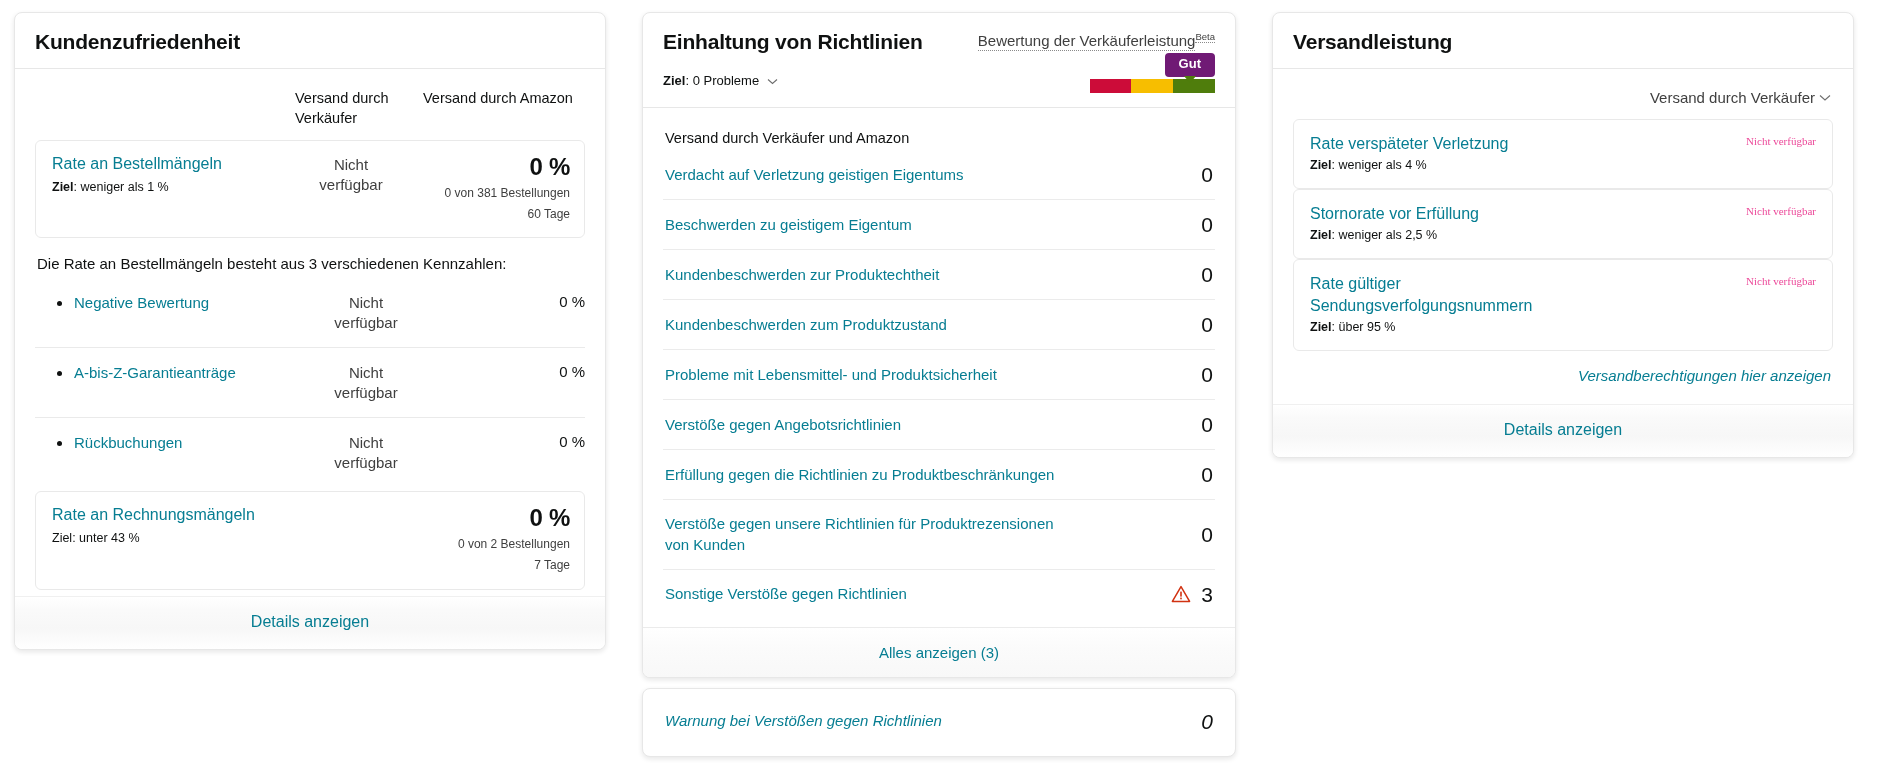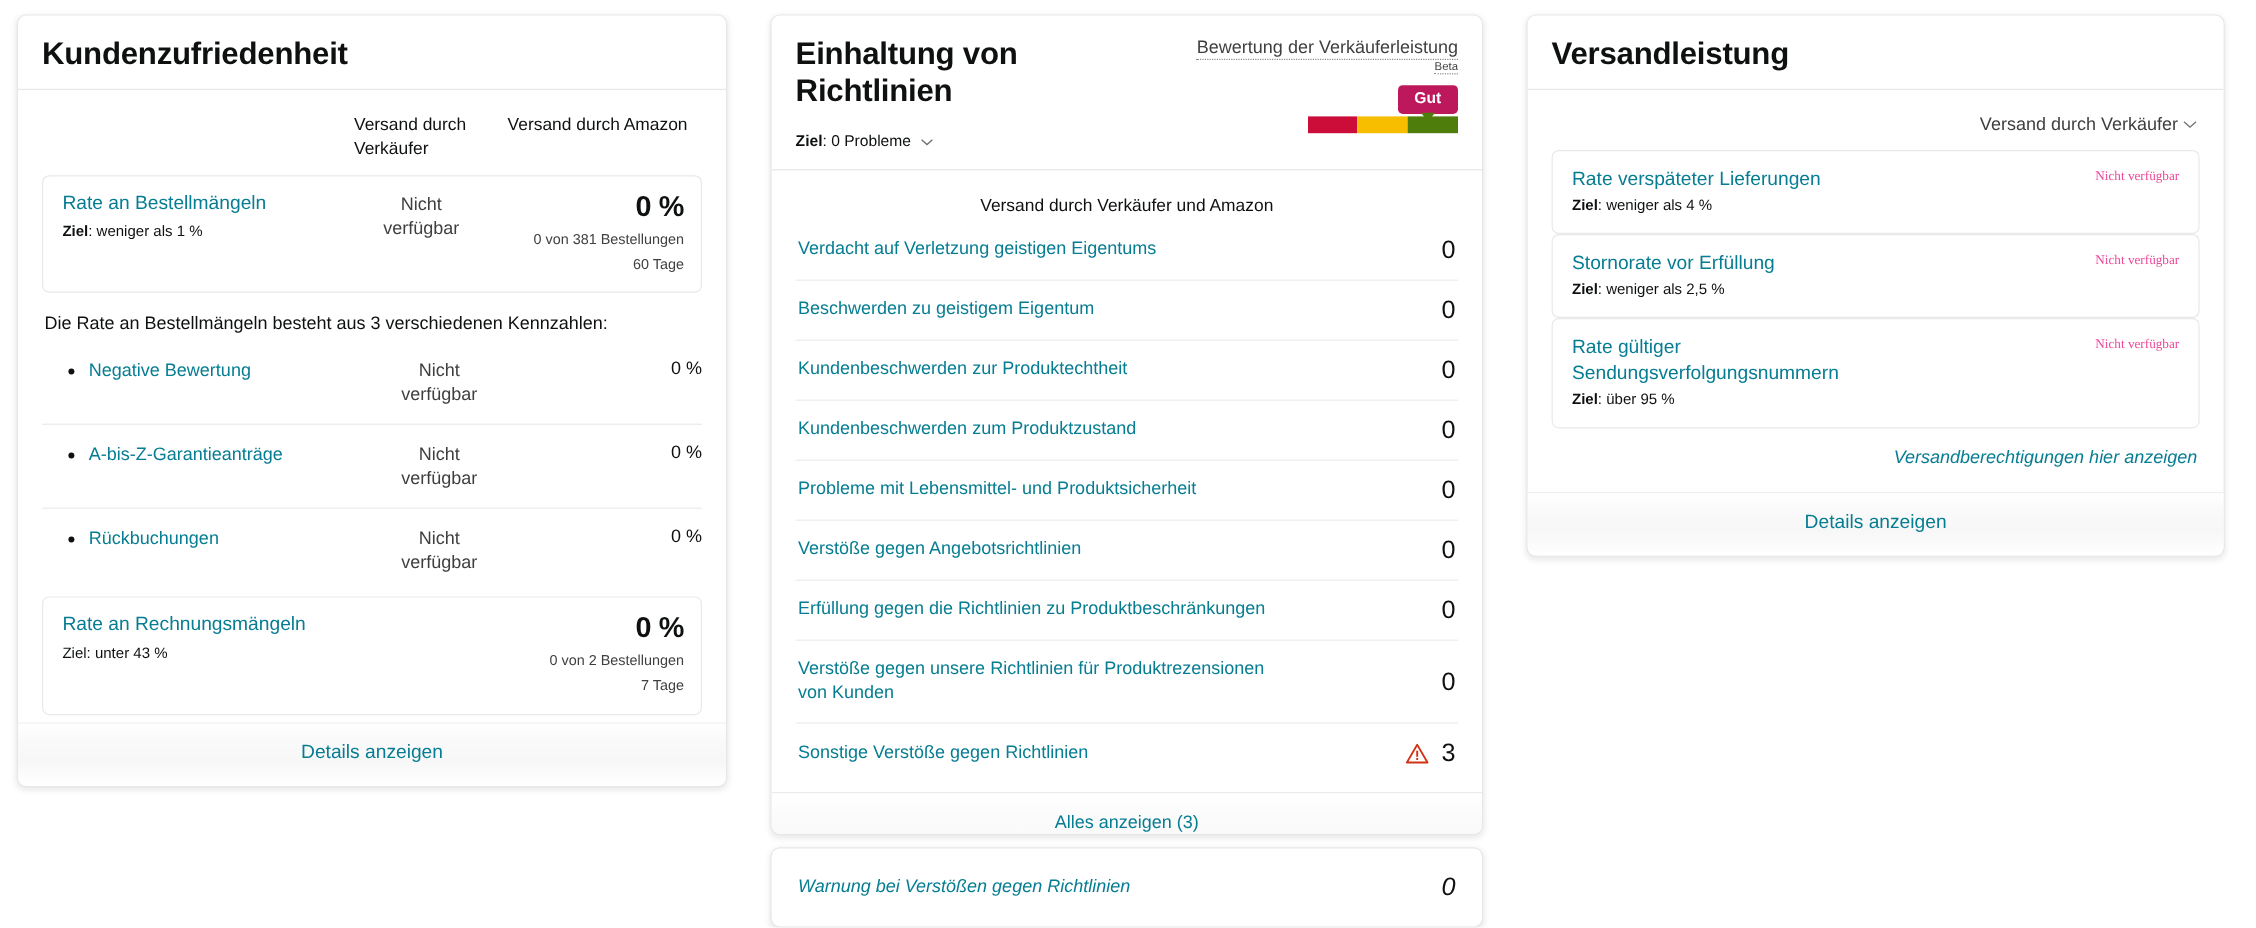--- a/index.html
+++ b/index.html
@@ -33,21 +33,21 @@
   }
   .card-head {
     padding: 16px 20px 14px 20px;
     border-bottom: 1px solid #e7e7e7;
     display: flex;
     align-items: flex-start;
     justify-content: space-between;
     min-height: 56px;
   }
   .card-title {
-    font-size: 26px;
+    font-size: 21px;
     font-weight: 700;
     letter-spacing: -.2px;
     line-height: 1.2;
     color: #0f1111;
   }
   .card-body { padding: 14px 20px 6px 20px; }
 
   .card-footer {
     text-align: center;
     padding: 16px 0 18px 0;
@@ -218,21 +218,21 @@
     margin-left: -6px;
     bottom: -6px;
     width: 0; height: 0;
     border-left: 6px solid transparent;
     border-right: 6px solid transparent;
     border-top: 7px solid #4f7d0c;
   }
 
   
   .pol-head {
-    text-align: center;
+    text-align: left;
     font-size: 14.5px;
     color: #0f1111;
     padding: 8px 2px 10px 2px;
   }
   .pol-row {
     display: flex;
     align-items: center;
     justify-content: space-between;
     padding: 14px 2px 14px 2px;
     border-top: 1px solid #ebebeb;
@@ -410,21 +410,21 @@
             <span>Bewertung der Verkäuferleistung</span></span><span class="sup-beta">Beta</span>
           <div class="head-chev-row">
             <span class="chev">
               <svg width="12" height="8" viewBox="0 0 12 8" aria-hidden="true">
                 <path d="M1 1.5 L6 6 L11 1.5" fill="none" stroke="#6f6f6f" stroke-width="1.1"></path>
               </svg>
             </span>
           </div>
 
           <div class="gauge-wrap">
-            <div class="gauge-badge" style="background: #be185d;">Gut</div>
+            <div class="gauge-badge" style="background: #701a75;">Gut</div>
             <div class="gauge">
               <div class="seg red" style="background: rgb(204, 12, 57);"></div>
               <div class="seg amber" style="background: rgb(247, 190, 0);"></div>
               <div class="seg green" style="background: rgb(79, 125, 12);"></div>
             </div>
           </div>
         </div>
       </div>
 
       <div class="card-body" style="padding-bottom:0;">
@@ -523,21 +523,21 @@
           <span class="chev">
             <svg width="12" height="8" viewBox="0 0 12 8" aria-hidden="true">
               <path d="M1 1.5 L6 6 L11 1.5" fill="none" stroke="#6f6f6f" stroke-width="1.1"></path>
             </svg>
           </span>
         </div>
 
         <div id="shipping-list">
             <div class="ship-metric">
               <div>
-                <div class="sm-name">Rate verspäteter Lieferungen</div>
+                <div class="sm-name">Rate verspäteter Verletzung</div>
                 <div class="sm-goal"><b>Ziel</b><span>: weniger als 4 %</span></div>
               </div>
               <div class="sm-val">Nicht verfügbar</div>
             </div>
             <div class="ship-metric">
               <div>
                 <div class="sm-name">Stornorate vor Erfüllung</div>
                 <div class="sm-goal"><b>Ziel</b><span>: weniger als 2,5 %</span></div>
               </div>
               <div class="sm-val">Nicht verfügbar</div>

